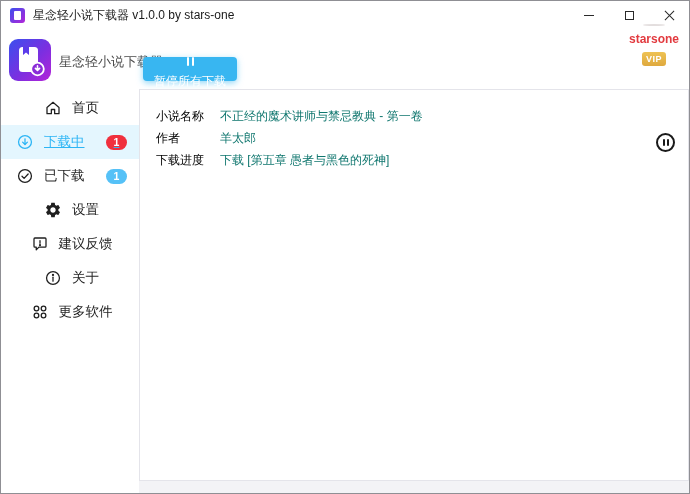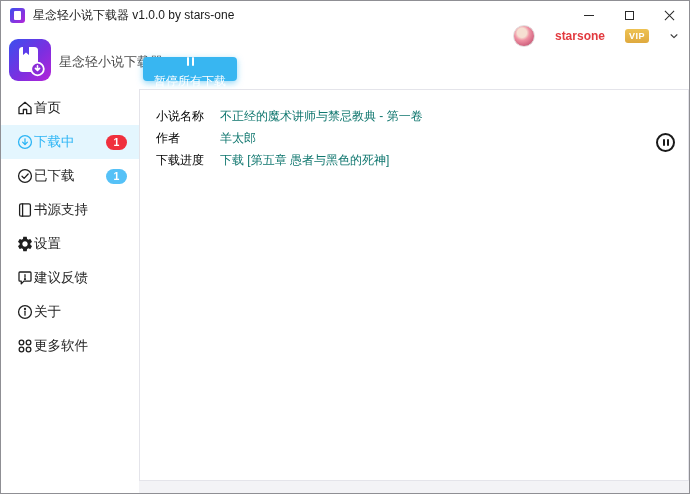--- a/index.html
+++ b/index.html
@@ -20,31 +20,31 @@
   
   .logo { position:absolute; left:8px; top:38px; width:42px; height:42px; border-radius:9px; background:linear-gradient(135deg,#3a50ee 0%,#7b2fe0 55%,#b424d8 100%); }
   .app-name { position:absolute; left:58px; top:52px; font-size:13px; color:#4a4a4a; }
   .hbtn { position:absolute; top:56px; height:24px; display:inline-flex; align-items:center; gap:7px; padding:0 11px; background:#38b6f1; color:#fff; font-size:12px; border:none; border-radius:4px; box-shadow:0 2px 6px rgba(56,182,241,.55); cursor:pointer; white-space:nowrap;flex-direction:column; }
   .hbtn.pause-all { left:142px; }
   .hbtn.continue { left:246px; }
   .pause-bars { display:inline-flex; gap:3px; }
   .pause-bars i { width:2px; height:9px; background:#fff; border-radius:1px; }
 
   
-  .user { position:absolute; top:23px; right:10px; display:flex; align-items:center; gap:20px; height:24px; cursor:pointer; }
+  .user { position:absolute; top:23px; right:10px; display:flex; align-items:center; gap:6px; height:24px; cursor:pointer;flex-direction:column; }
   .avatar { width:22px; height:22px; border-radius:50%; border:1px solid #e3dede;
             background:radial-gradient(circle at 40% 34%, #f6dfd2 0 26%, #ef93a4 42%, #d66a85 68%, #a34a68 100%); }
   .user-name { font-size:12px; font-weight:bold; color:#e23a3f; }
   .vip { font-size:9px; font-weight:bold; color:#fff; background:linear-gradient(180deg,#eec253,#dfa93e); padding:2px 4px; border-radius:3px; letter-spacing:.5px; }
 
   
   .sidebar { position:absolute; left:0; top:90px; width:138px; bottom:0; background:#fff; }
-  .side-item { height:34px; display:flex; align-items:center; padding:0 12px 0 15px; font-size:13.5px; color:#1f1f1f; cursor:pointer; }
+  .side-item { height:34px; display:flex; align-items:center; padding:0 12px 0 15px; gap:10px; font-size:13.5px; color:#1f1f1f; cursor:pointer;justify-content:center; }
   .side-item .icon { width:18px; height:18px; display:flex; align-items:center; justify-content:center; flex:0 0 auto; }
-  .side-item.active { background:#e4f6fe; color:#2cb5f5; }
+  .side-item.active { background:#e4f6fe; color:#2cb5f5;text-decoration:underline; }
   .side-label { white-space:nowrap; }
   .badge { margin-left:auto; min-width:21px; height:15px; border-radius:8px; display:flex; align-items:center; justify-content:center; font-size:10.5px; font-weight:bold; color:#fff; padding:0 5px; }
   .badge.red { background:#f0303d; }
   .badge.blue { background:#55c1f7; }
 
   
   .content { position:absolute; left:138px; top:88px; right:0; bottom:0; background:#f3f3f6; }
   .card { position:absolute; left:0; top:0; right:0; bottom:12px; background:#fff; border:1px solid #e4e4ea; padding:19px 16px 0; }
   .info-row { display:flex; font-size:12px; line-height:14px; margin-bottom:8px; }
   .info-label { width:52px; flex:0 0 auto; margin-right:12px; color:#000000; }
@@ -130,29 +130,20 @@
         <svg width="18" height="18" viewBox="0 0 24 24" fill="none" stroke="currentColor" stroke-width="1.7" stroke-linecap="round" stroke-linejoin="round">
             <circle cx="12" cy="12" r="8.6"></circle>
             <path d="M8 12.4 L10.8 15.2 L16.2 9.4"></path>
           </svg>
       </span>
       <span class="side-label">已下载</span>
       <span class="badge blue">1</span>
     </div>
 
 
-    <div class="side-item">
-      <span class="icon">
-        <svg width="18" height="18" viewBox="0 0 24 24" fill="none" stroke="currentColor" stroke-width="1.7" stroke-linecap="round" stroke-linejoin="round">
-            <rect x="4.8" y="3.8" width="14.4" height="16.4" rx="2"></rect>
-            <path d="M8.8 3.8 V20.2"></path>
-          </svg>
-      </span>
-      <span class="side-label">书源支持</span>
-    </div>
 
     <div class="side-item">
       <span class="icon">
         <svg width="18" height="18" viewBox="0 0 24 24">
             <path fill="currentColor" fill-rule="evenodd" d="M19.14 12.94c.04-.3.06-.61.06-.94 0-.32-.02-.64-.07-.94l2.03-1.58c.18-.14.23-.41.12-.61l-1.92-3.32c-.12-.22-.37-.29-.59-.22l-2.39.96c-.5-.38-1.03-.7-1.62-.94l-.36-2.54c-.04-.24-.24-.41-.48-.41h-3.84c-.24 0-.43.17-.47.41l-.36 2.54c-.59.24-1.13.57-1.62.94l-2.39-.96c-.22-.08-.47 0-.59.22L2.74 8.87c-.12.21-.08.47.12.61l2.03 1.58c-.05.3-.09.63-.09.94s.02.64.07.94l-2.03 1.58c-.18.14-.23.41-.12.61l1.92 3.32c.12.22.37.29.59.22l2.39-.96c.5.38 1.03.7 1.62.94l.36 2.54c.05.24.24.41.48.41h3.84c.24 0 .44-.17.47-.41l.36-2.54c.59-.24 1.13-.56 1.62-.94l2.39.96c.22.08.47 0 .59-.22l1.92-3.32c.12-.22.07-.47-.12-.61l-2.01-1.58zM12 15.6c-1.98 0-3.6-1.62-3.6-3.6s1.62-3.6 3.6-3.6 3.6 1.62 3.6 3.6-1.62 3.6-3.6 3.6z"></path>
           </svg>
       </span>
       <span class="side-label">设置</span>
     </div>
 

